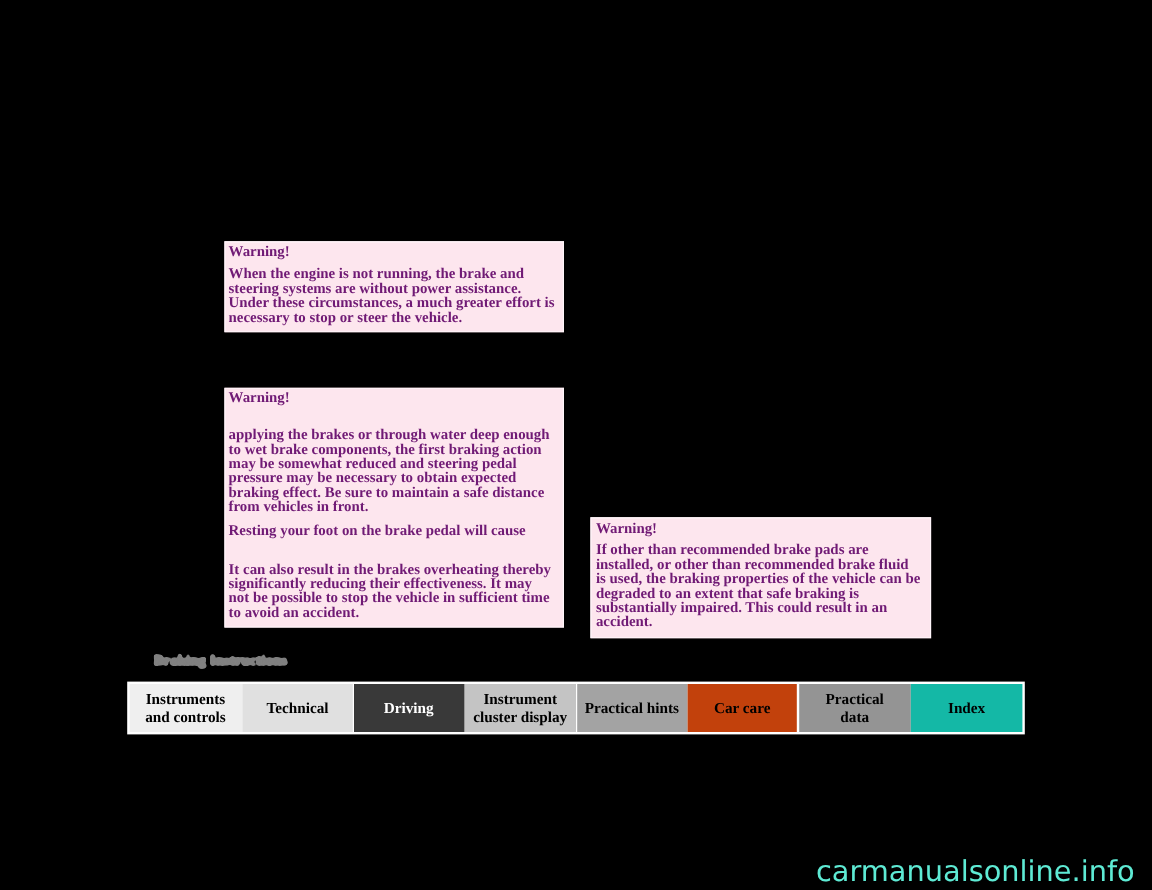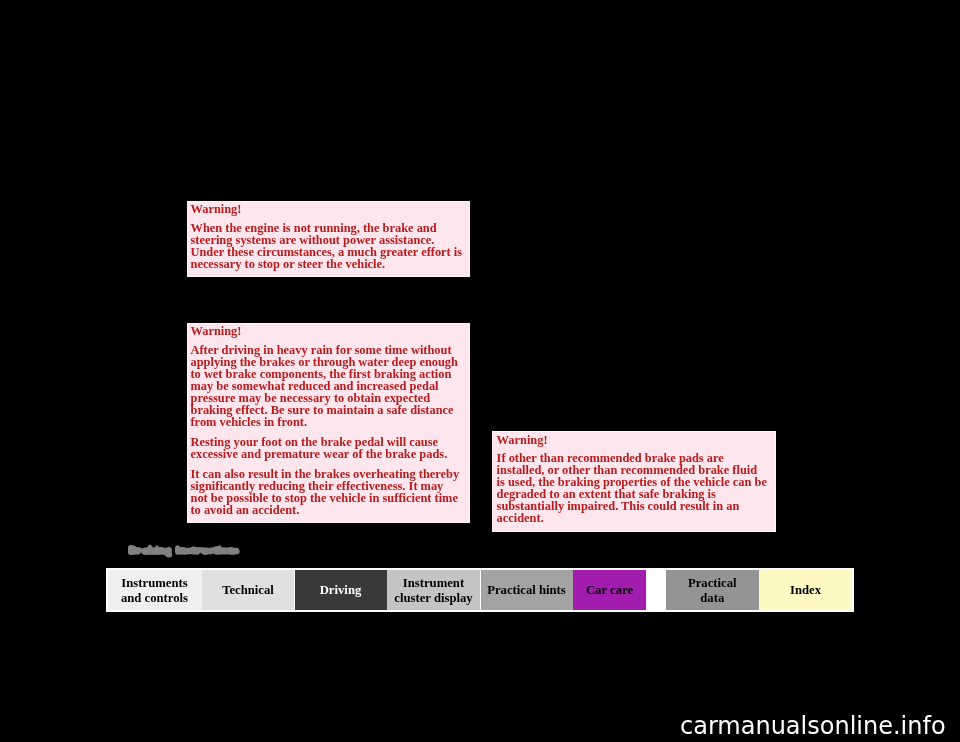--- a/index.html
+++ b/index.html
@@ -20,21 +20,21 @@
     background:#fde6ee;
     box-sizing:border-box;
     box-shadow: inset 0 0 0 1px #fff6fa;
   }
   .ln {
     position:absolute;
     white-space:nowrap;
     font-weight:bold;
     font-size:12.4px;
     line-height:12.4px;
-    color:#b91c1c;
+    color:#701a75;
     left:3.9px;
   }
   #box1 { left:186.6px; top:200.6px; width:283px; height:76px; }
   #box2 { left:186.6px; top:322.8px; width:283px; height:200px; }
   #box3 { left:491.6px; top:430.8px; width:284px; height:101px; }
   #box3 .ln { left:5px; }
 
   
   #box1 .t  { top:2.3px; }
   #box1 .b0 { top:21.3px; }
@@ -100,29 +100,29 @@
     margin-top:0.7px;
     text-align:center;
   }
   .tab-line { line-height:14.2px; white-space:nowrap; }
 
   #tab0 { left:2px;     width:94px;   background:#efefef; }
   #tab1 { left:96.5px;  width:92px;   background:#e0e0e0; }
   #tab2 { left:189px;   width:92px;   background:#393939; color:#ffffff; }
   #tab3 { left:281.5px; width:93px;   background:#c4c4c4; }
   #tab4 { left:375px;   width:92px;   background:#a3a3a3; }
-  #tab5 { left:467.5px; width:73px; background:#a21caf; }
+  #tab5 { left:467.5px; width:91px; background:#c2410c; }
   #tab6 { left:560.5px; width:92.5px; background:#949494; }
-  #tab7 { left:653.5px; width:93px;   background:#fef9c3; }
+  #tab7 { left:653.5px; width:93px;   background:#14b8a6; }
 
   
   .watermark {
     position:absolute;
     left:680px; top:714px;
-    color:#ffffff;
+    color:#5eead4;
     font-family:"DejaVu Sans", sans-serif;
     font-size:24px;
     line-height:24px;
     white-space:nowrap;
   }
 </style>
 </head>
 <body>
 
 <svg width="0" height="0" style="position:absolute" aria-hidden="true">
@@ -141,29 +141,27 @@
   <div class="warn-box" id="box1">
     <div class="ln t">Warning!</div>
     <div class="ln b0">When the engine is not running, the brake and</div>
     <div class="ln b2">Under these circumstances, a much greater effort is</div>
     <div class="ln b1">steering systems are without power assistance.</div>
     <div class="ln b3">necessary to stop or steer the vehicle.</div>
   </div>
 
   <div class="warn-box" id="box2">
     <div class="ln t">Warning!</div>
-    <div class="ln b0">After driving in heavy rain for some time without</div>
     <div class="ln b1">applying the brakes or through water deep enough</div>
     <div class="ln b2">to wet brake components, the first braking action</div>
-    <div class="ln b3">may be somewhat reduced and increased pedal</div>
+    <div class="ln b3">may be somewhat reduced and steering pedal</div>
     <div class="ln b4">pressure may be necessary to obtain expected</div>
     <div class="ln b5">braking effect. Be sure to maintain a safe distance</div>
     <div class="ln b6">from vehicles in front.</div>
     <div class="ln b7">Resting your foot on the brake pedal will cause</div>
-    <div class="ln b8">excessive and premature wear of the brake pads.</div>
     <div class="ln b9">It can also result in the brakes overheating thereby</div>
     <div class="ln b11">not be possible to stop the vehicle in sufficient time</div>
     <div class="ln b10">significantly reducing their effectiveness. It may</div>
     <div class="ln b12">to avoid an accident.</div>
   </div>
 
   <div class="warn-box" id="box3">
     <div class="ln t">Warning!</div>
     <div class="ln b0">If other than recommended brake pads are</div>
     <div class="ln b1">installed, or other than recommended brake fluid</div>

